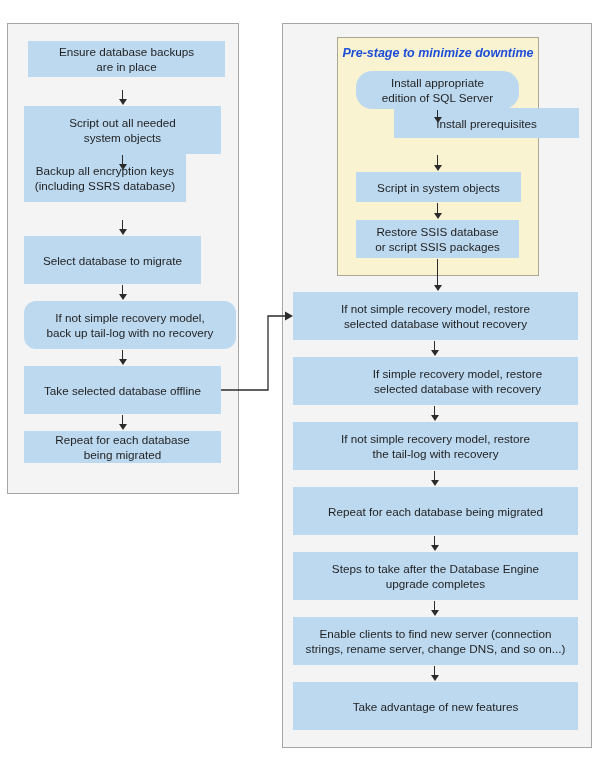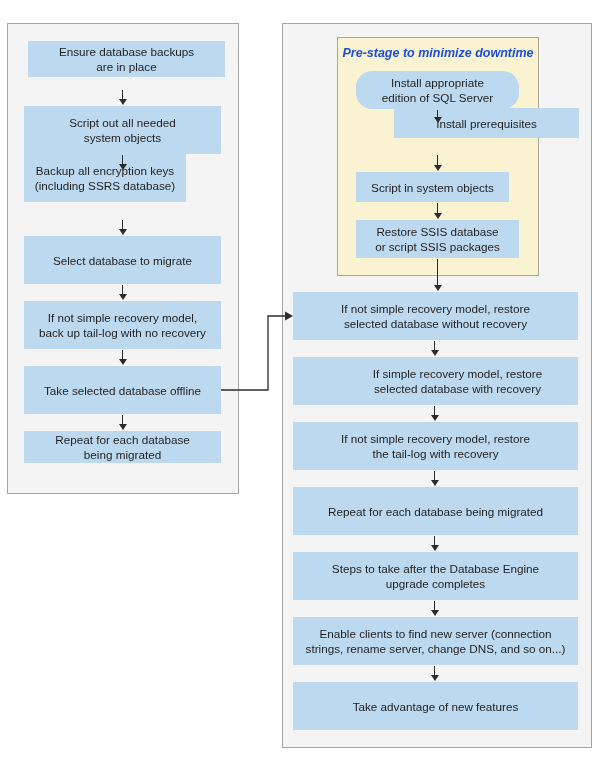--- a/index.html
+++ b/index.html
@@ -53,38 +53,38 @@
 
   <div class="prestage" style="left:337px;top:37px;width:202px;height:239px;"></div>
   <div class="prestage-title" style="left:337px;top:46px;width:202px;">Pre-stage to minimize downtime</div>
 
   <div class="box" style="left:28px;top:41px;width:197px;height:36px;">Ensure database backups
 are in place</div>
   <div class="box" style="left:24px;top:106px;width:197px;height:48px;">Script out all needed
 system objects</div>
   <div class="box" style="left:24px;top:154px;width:162px;height:48px;">Backup all encryption keys
 (including SSRS database)</div>
-  <div class="box" style="left:24px;top:236px;width:197px;height:48px;">Select database to migrate</div>
-  <div class="box" style="left:24px;top:301px;width:197px;height:48px;">If not simple recovery model,
+  <div class="box" style="left:24px;top:236px;width:177px;height:48px;">Select database to migrate</div>
+  <div class="box" style="left:24px;top:301px;width:212px;height:48px;border-radius:12px;">If not simple recovery model,
 back up tail-log with no recovery</div>
   <div class="box" style="left:24px;top:366px;width:197px;height:48px;">Take selected database offline</div>
   <div class="box" style="left:24px;top:431px;width:197px;height:32px;">Repeat for each database
 being migrated</div>
 
   <div class="varrow" style="left:118px;top:90px;height:15px;"></div>
   <div class="varrow" style="left:118px;top:155px;height:15px;"></div>
   <div class="varrow" style="left:118px;top:220px;height:15px;"></div>
   <div class="varrow" style="left:118px;top:285px;height:15px;"></div>
   <div class="varrow" style="left:118px;top:350px;height:15px;"></div>
   <div class="varrow" style="left:118px;top:415px;height:15px;"></div>
 
   <div class="box" style="left:356px;top:71px;width:163px;height:38px;border-radius:16px;">Install appropriate
 edition of SQL Server</div>
   <div class="box" style="left:356px;top:108px;width:185px;height:30px;margin-left:38px;">Install prerequisites</div>
-  <div class="box" style="left:356px;top:172px;width:153px;height:30px;">Script in system objects</div>
+  <div class="box" style="left:356px;top:172px;width:165px;height:30px;">Script in system objects</div>
   <div class="box" style="left:356px;top:220px;width:163px;height:38px;">Restore SSIS database
 or script SSIS packages</div>
 
   <div class="varrow" style="left:433px;top:110px;height:13px;"></div>
   <div class="varrow" style="left:433px;top:155px;height:16px;"></div>
   <div class="varrow" style="left:433px;top:203px;height:16px;"></div>
 
   <div class="varrow" style="left:433px;top:259px;height:32px;"></div>
 
   <div class="box" style="left:293px;top:292px;width:285px;height:48px;">If not simple recovery model, restore

